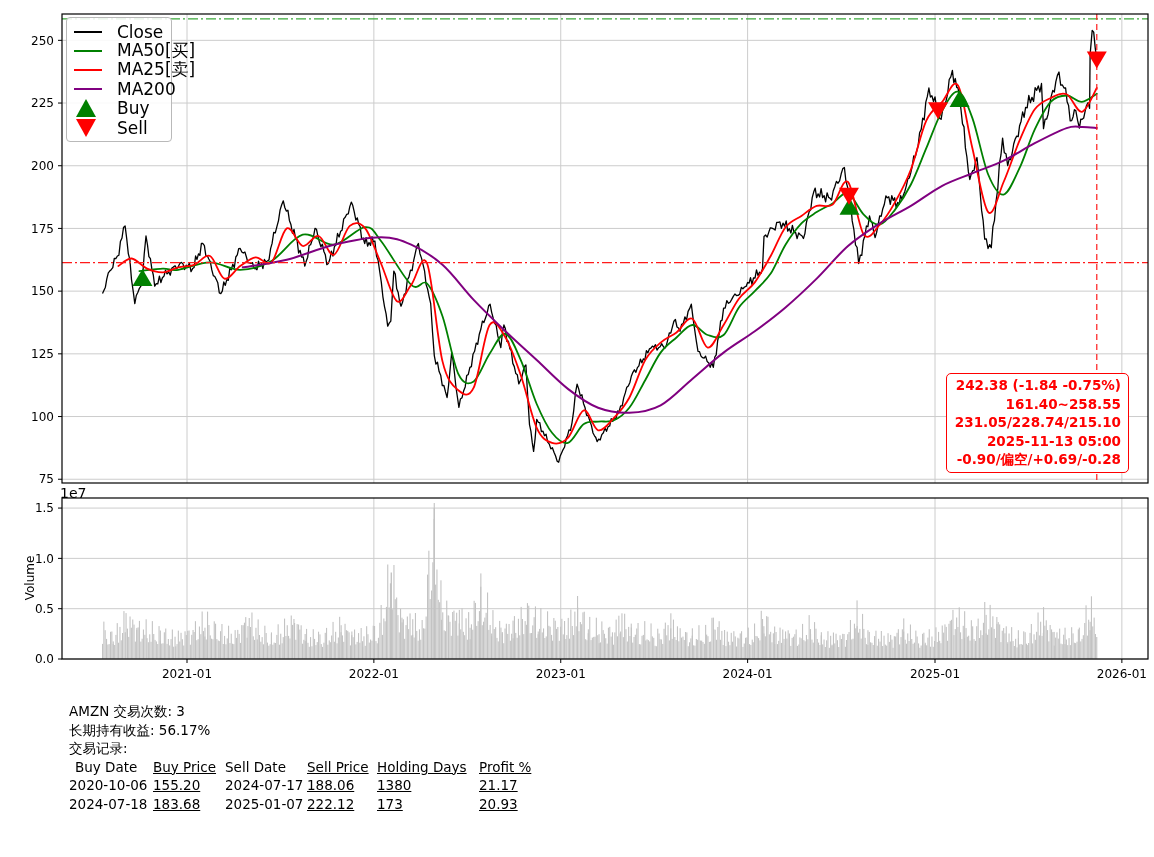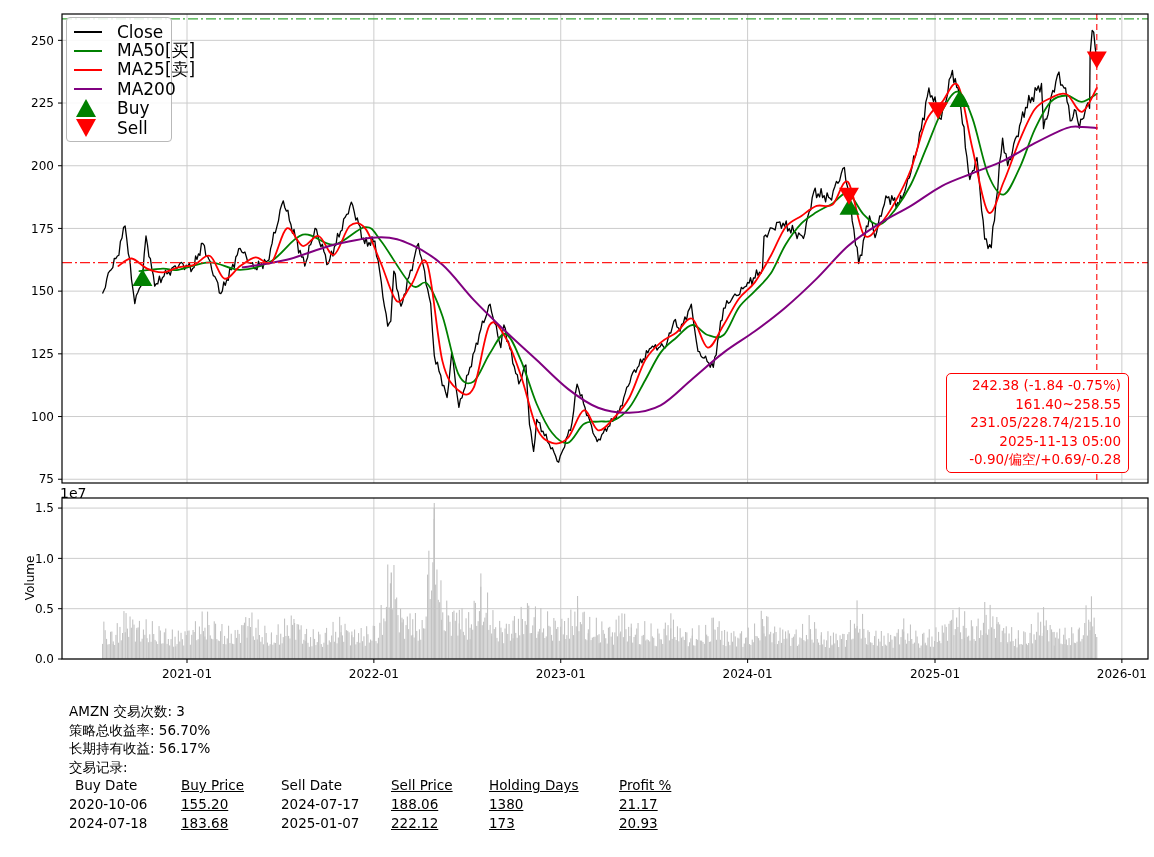--- a/index.html
+++ b/index.html
@@ -23,21 +23,21 @@
   #annot{position:absolute;left:946px;top:373px;width:168px;border:1.5px solid #ff0000;border-radius:5px;
          background:#fff;color:#ff0000;font-size:13.5px;line-height:18.6px;text-align:right;
          padding:2px 7px 3px 6px;white-space:nowrap;}
   
   #vol-ylabel{position:absolute;left:24px;top:548px;width:12px;font-size:12px;
               transform:rotate(-90deg);transform-origin:center center;white-space:nowrap;
               display:flex;justify-content:center;height:60px;align-items:center;}
   #vol-offset{position:absolute;left:60px;top:485px;font-size:14px;}
   
   #footer{position:absolute;left:62px;top:702px;font-size:13.5px;line-height:18.6px;white-space:nowrap;margin-left:7px;}
-  .trow{display:grid;grid-template-columns:84px 64px 90px 70px 102px 80px;gap:28px;}
+  .trow{display:grid;grid-template-columns:84px 64px 90px 70px 102px 80px;}
   .trow .c0{text-align:left;}
   .trow .c2{text-align:left;padding-left:8px;}
   .trow .c1,.trow .c3,.trow .c4,.trow .c5{text-align:left;text-decoration:underline;}
   .trow.vals .c4{padding-right:8px;}
   .trow.vals .c5{padding-right:4px;}
   .trow.hdr .c0{padding-left:6px;}
 </style>
 </head>
 <body>
 
@@ -981,32 +981,31 @@
         </div>
         <div class="llab">Buy</div>
       </div>
       <div class="lrow">
         <div class="lsw">
           <div class="tri-down" style="border-top-color: rgb(255, 0, 0);"></div>
         </div>
         <div class="llab">Sell</div>
       </div>
     </div>
-  <div id="annot" style="border-color: rgb(255, 0, 0); color: rgb(255, 0, 0);">
+  <div id="annot" style="border-color: rgb(255, 0, 0); color: rgb(255, 0, 0); font-weight: bold;">
       <div>242.38 (-1.84 -0.75%)</div>
       <div>161.40~258.55</div>
       <div>231.05/228.74/215.10</div>
       <div>2025-11-13 05:00</div>
       <div>-0.90/偏空/+0.69/-0.28</div>
     </div>
   <div id="vol-ylabel">Volume</div>
   <div id="vol-offset">1e7</div>
   <div id="footer">
       <div>AMZN 交易次数: 3</div>
-      <div>策略总收益率: 56.70%</div>
       <div>长期持有收益: 56.17%</div>
       <div>交易记录:</div>
       <div class="trow hdr">
         <div class="c0">Buy Date</div>
         <div class="c1">Buy Price</div>
         <div class="c2">Sell Date</div>
         <div class="c3">Sell Price</div>
         <div class="c4">Holding Days</div>
         <div class="c5">Profit %</div>
       </div>

